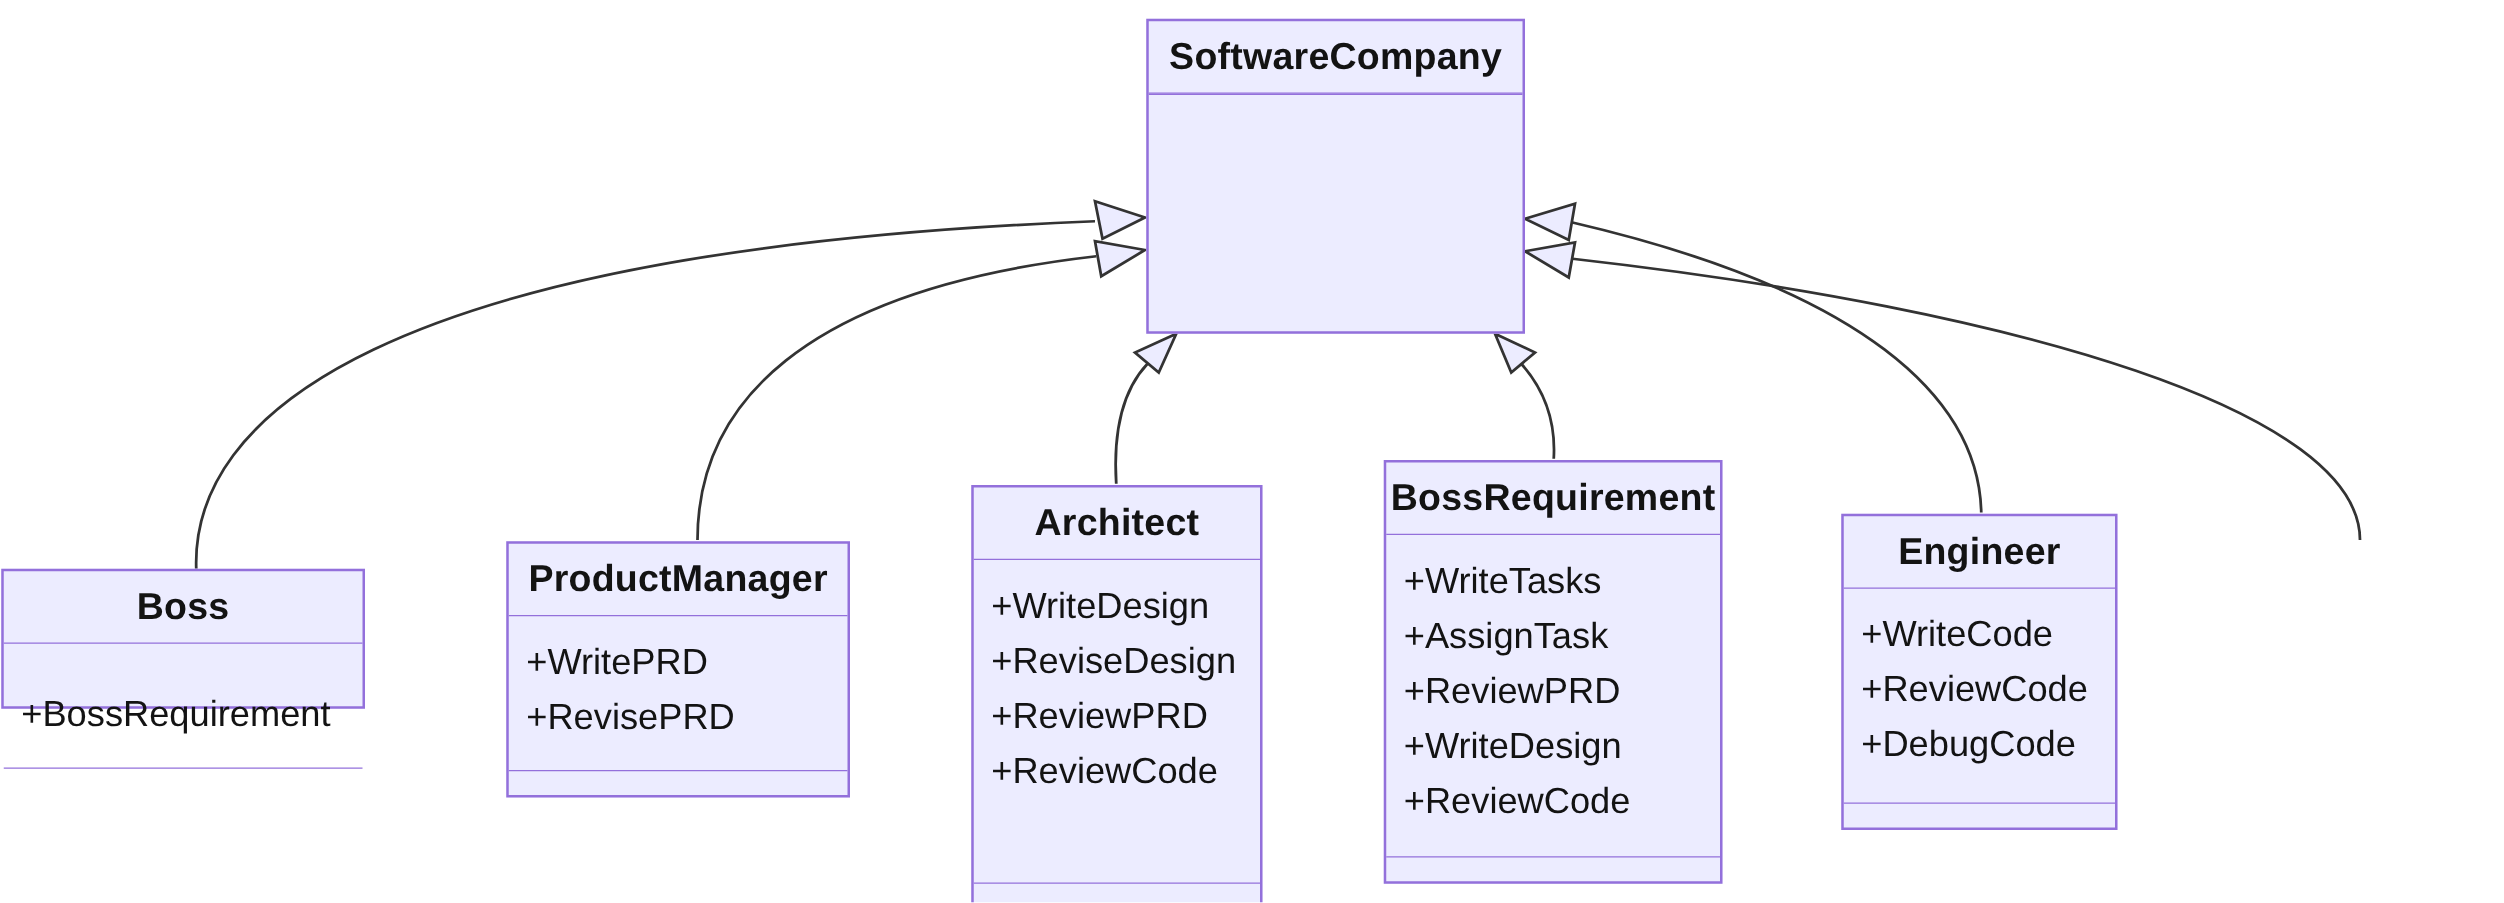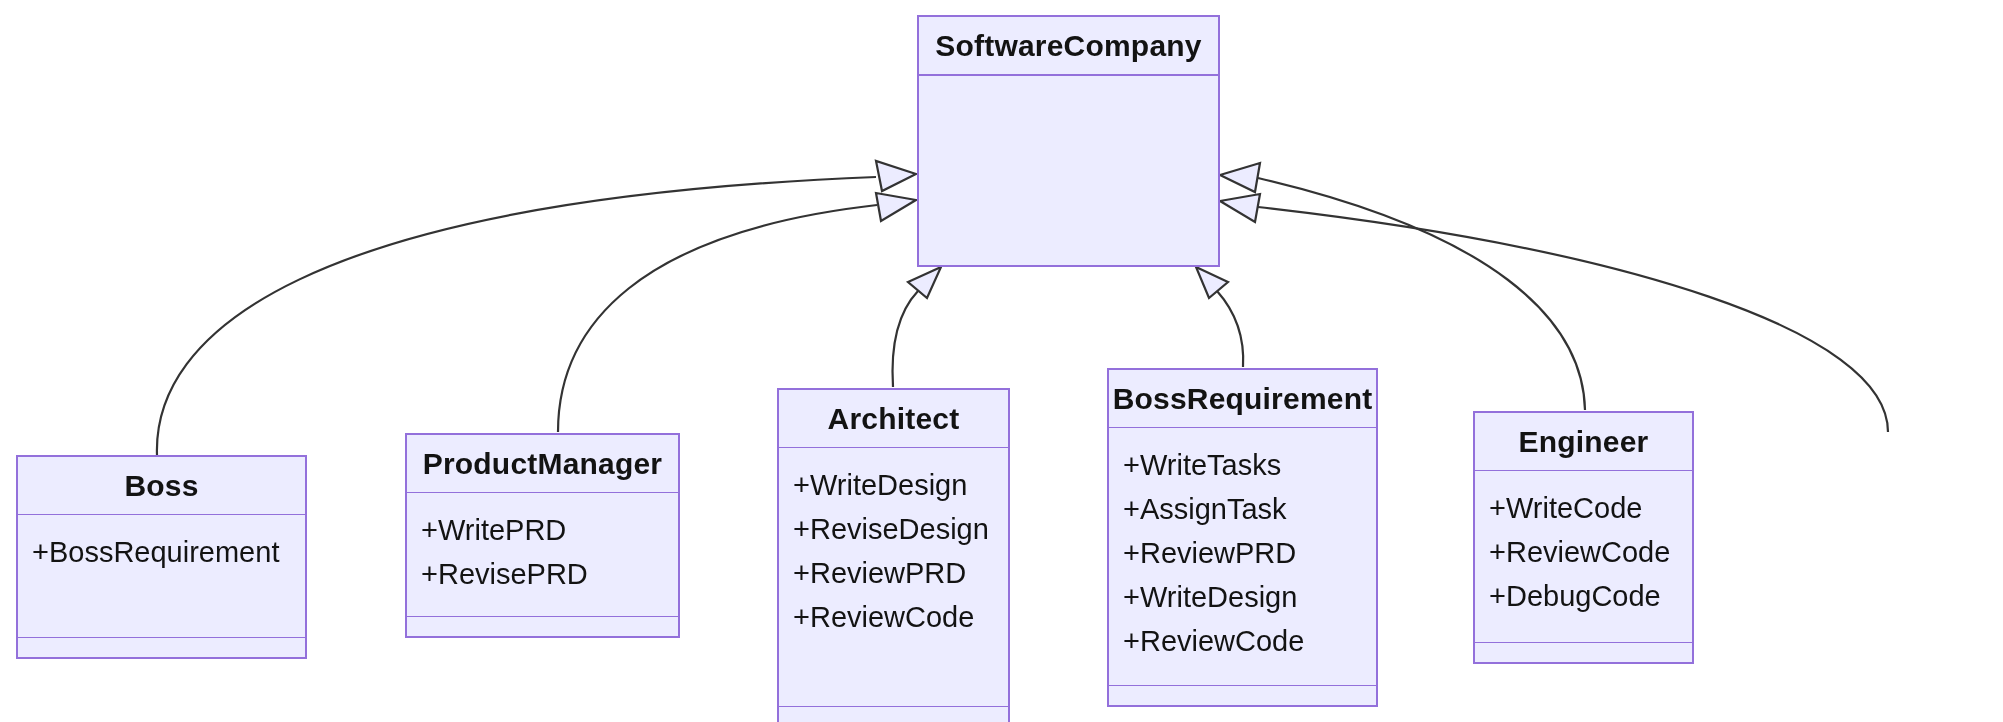--- a/index.html
+++ b/index.html
@@ -86,21 +86,21 @@
     <polygon class="arrow-head" points="1196,267 1228,282 1209,298"></polygon>
     <polygon class="arrow-head" points="1220,175 1260,163 1255,192"></polygon>
     <polygon class="arrow-head" points="1220,201 1260,194 1255,222"></polygon>
   </svg>
 
   <div class="class-node" style="left:917px; top:15px; width:303px; height:252px;">
     <div class="class-title">SoftwareCompany</div>
     <div class="class-methods"></div>
   </div>
 
-  <div class="class-node" style="left:16px; top:455px; width:291px; height:204px;">
+  <div class="class-node" style="left:1px; top:455px; width:291px; height:112px;gap:20px;">
     <div class="class-title">Boss</div>
     <div class="class-attrs">
       <div>+BossRequirement</div>
     </div>
     <div class="class-methods"></div>
   </div>
 
   <div class="class-node" style="left:405px; top:433px; width:275px; height:205px;justify-content:space-between;">
     <div class="class-title">ProductManager</div>
     <div class="class-attrs">

